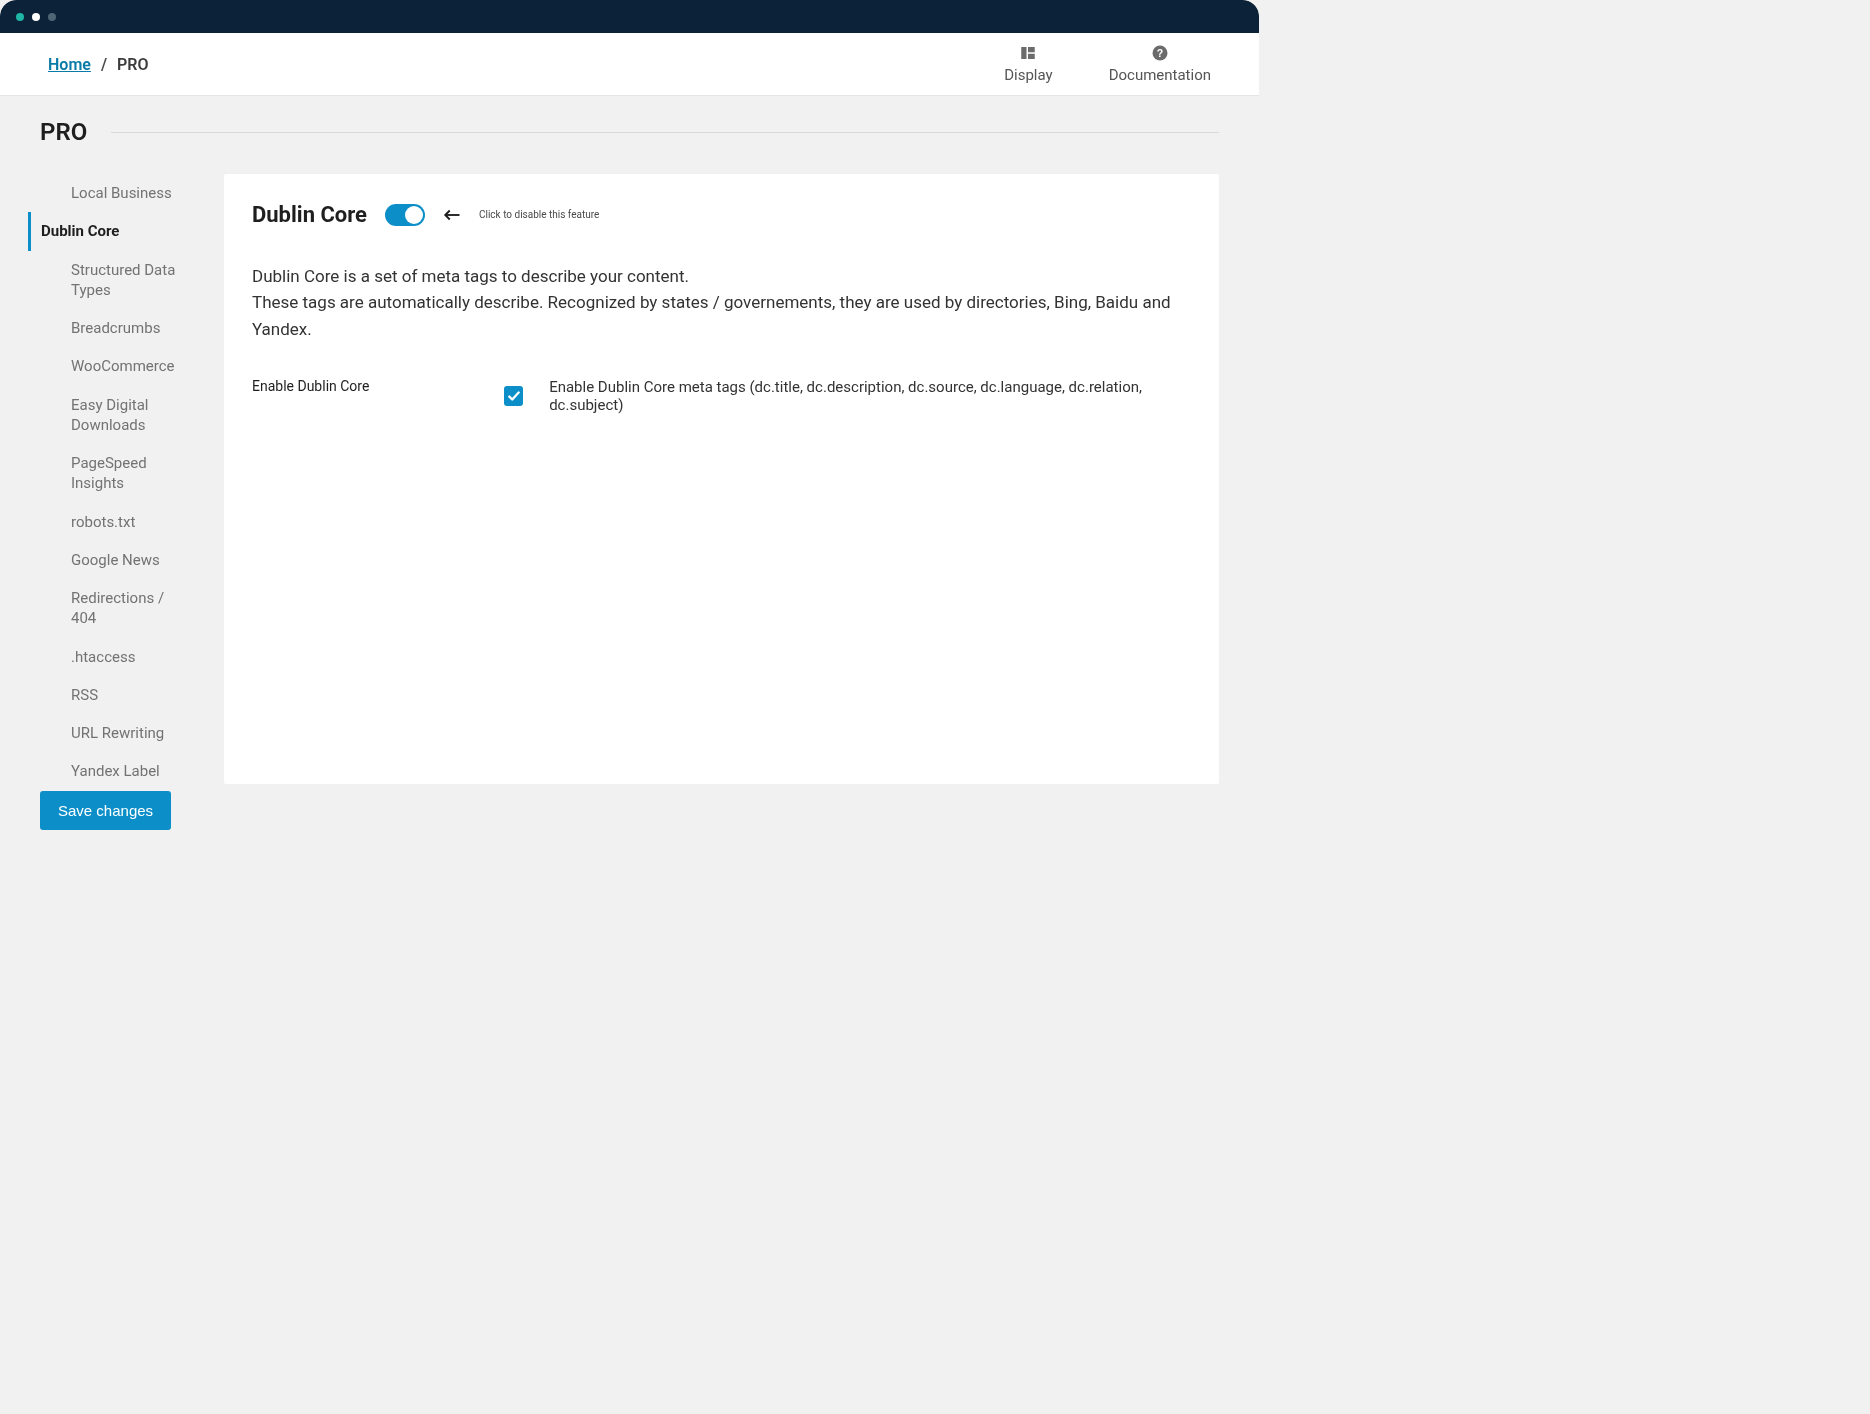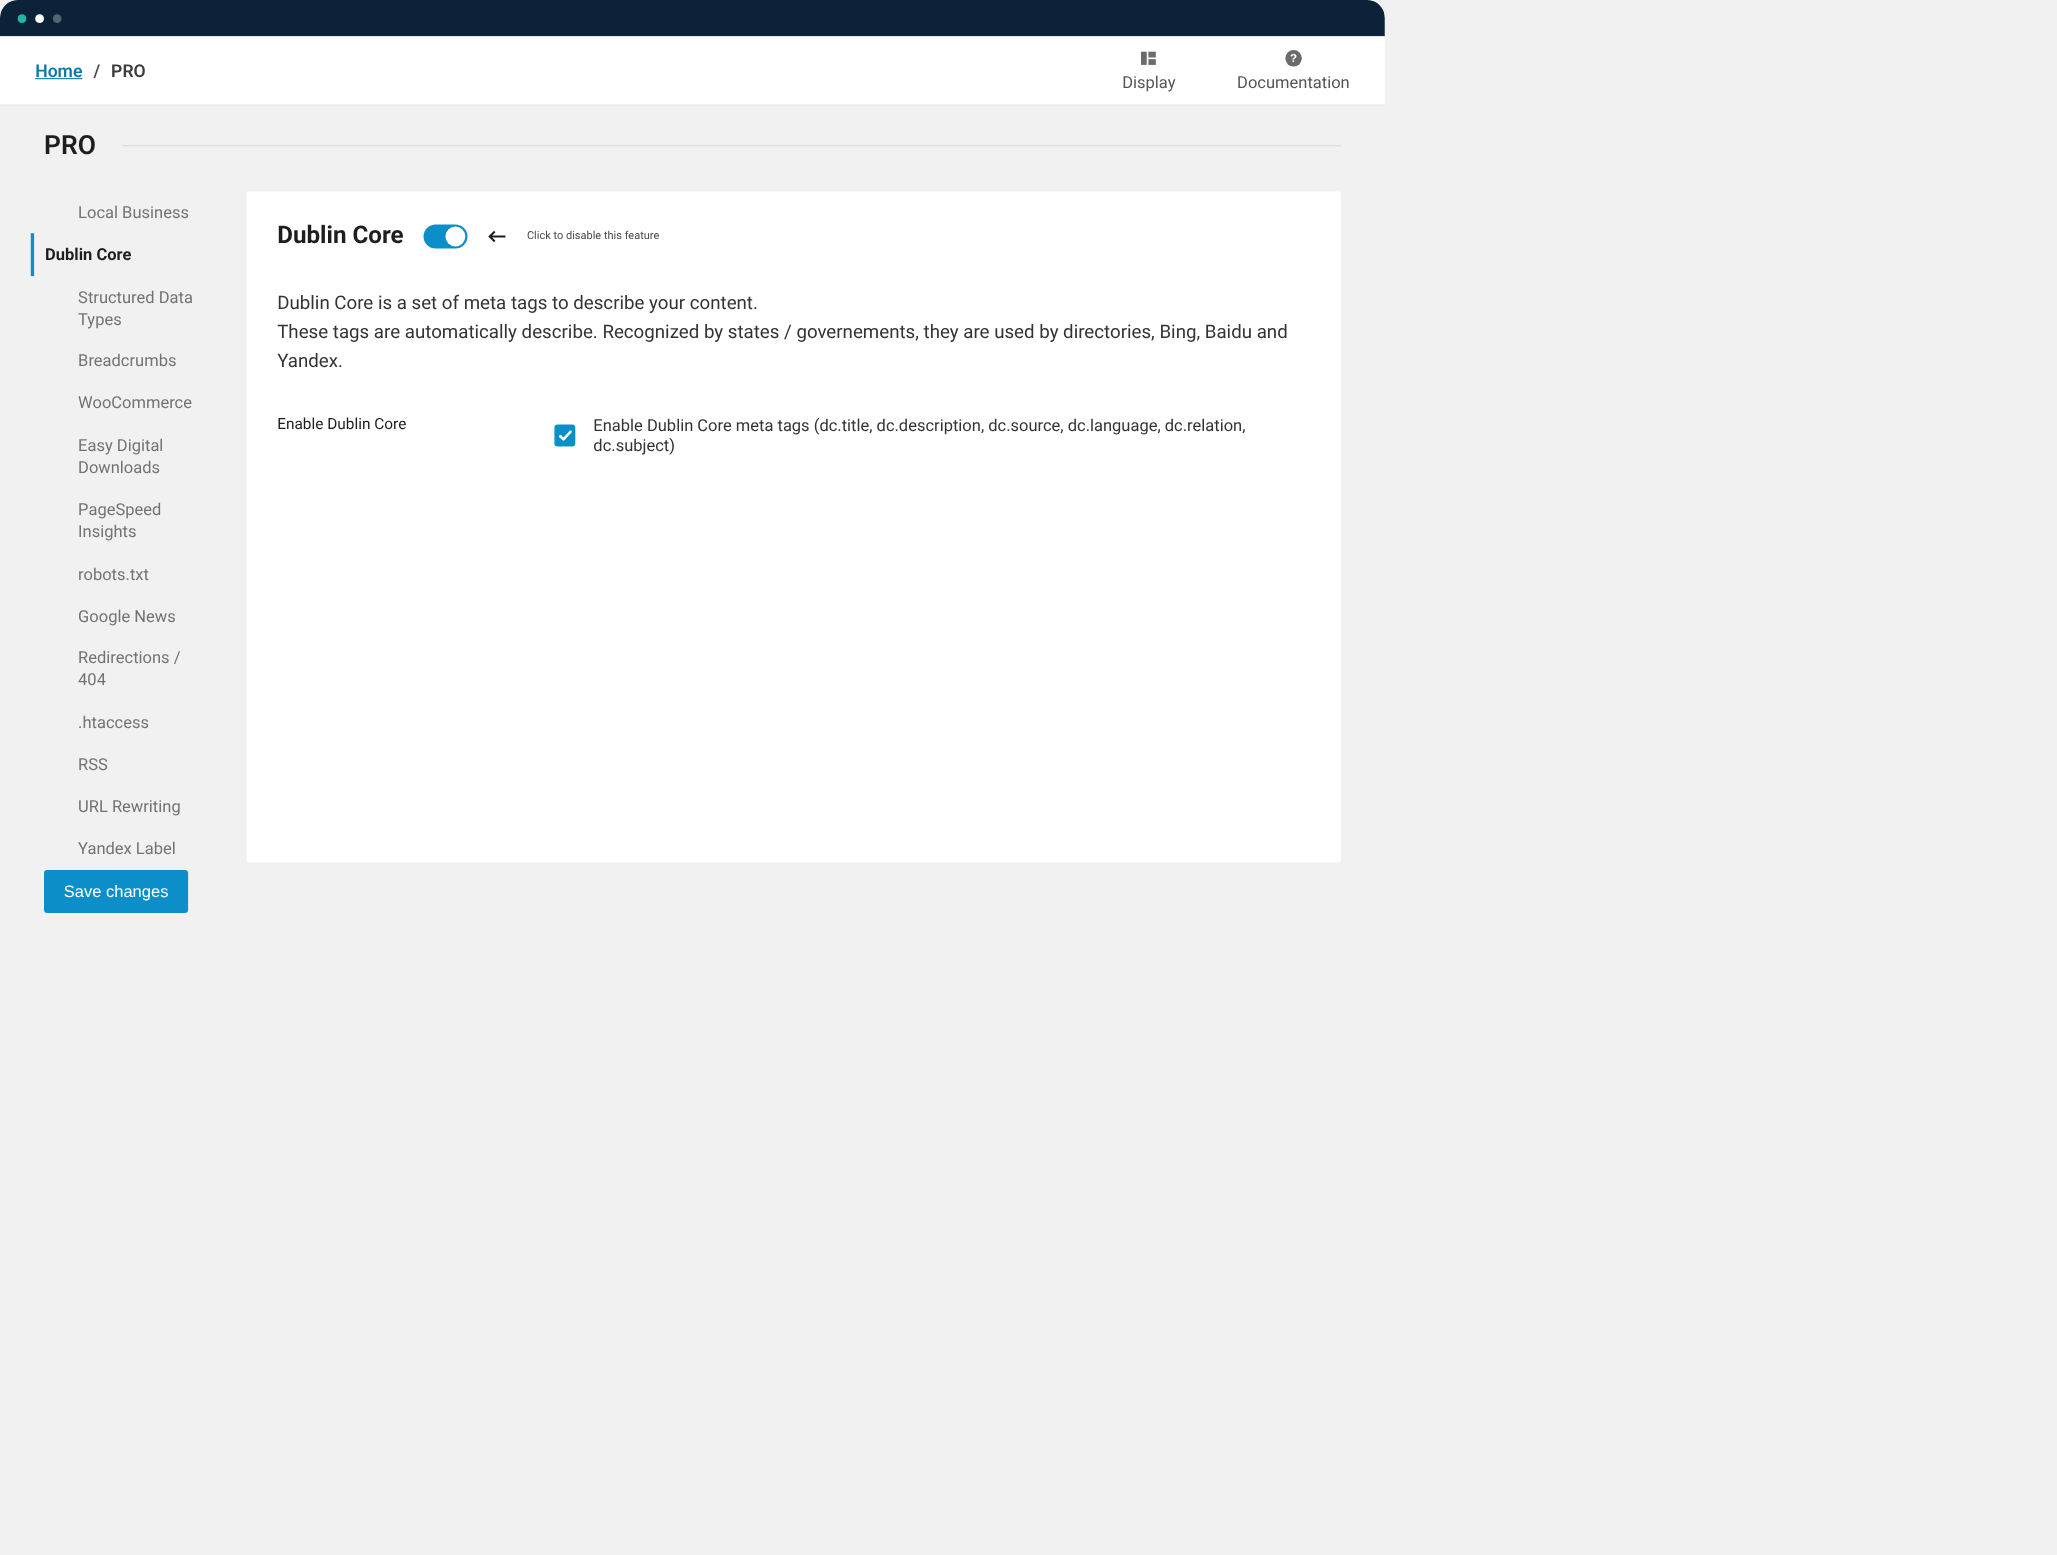--- a/index.html
+++ b/index.html
@@ -33,21 +33,21 @@
   .tl-dot.green { background: #1fb6a6; }
   .tl-dot.white { background: #ffffff; }
   .tl-dot.gray  { background: #4e6575; }
 
   .header {
     background: #ffffff;
     height: 63px;
     display: flex;
     align-items: center;
     justify-content: space-between;
-    padding: 0 32px;
+    padding: 0 48px;
     border-bottom: 1px solid #e5e5e5;
   }
   .breadcrumb {
     display: flex;
     align-items: center;
     gap: 10px;
     font-size: 16px;
     font-weight: 600;
   }
   .breadcrumb a {
@@ -187,21 +187,21 @@
   }
   .option-label {
     font-size: 14px;
     font-weight: 400;
     width: 180px;
     flex: 0 0 180px;
   }
   .option-control {
     display: flex;
     align-items: center;
-    gap: 16px;
+    gap: 26px;
   }
   .chk {
     width: 20px; height: 20px;
     background: #0c8fc9;
     border-radius: 3px;
     display: flex;
     align-items: center;
     justify-content: center;
     cursor: pointer;
   }

